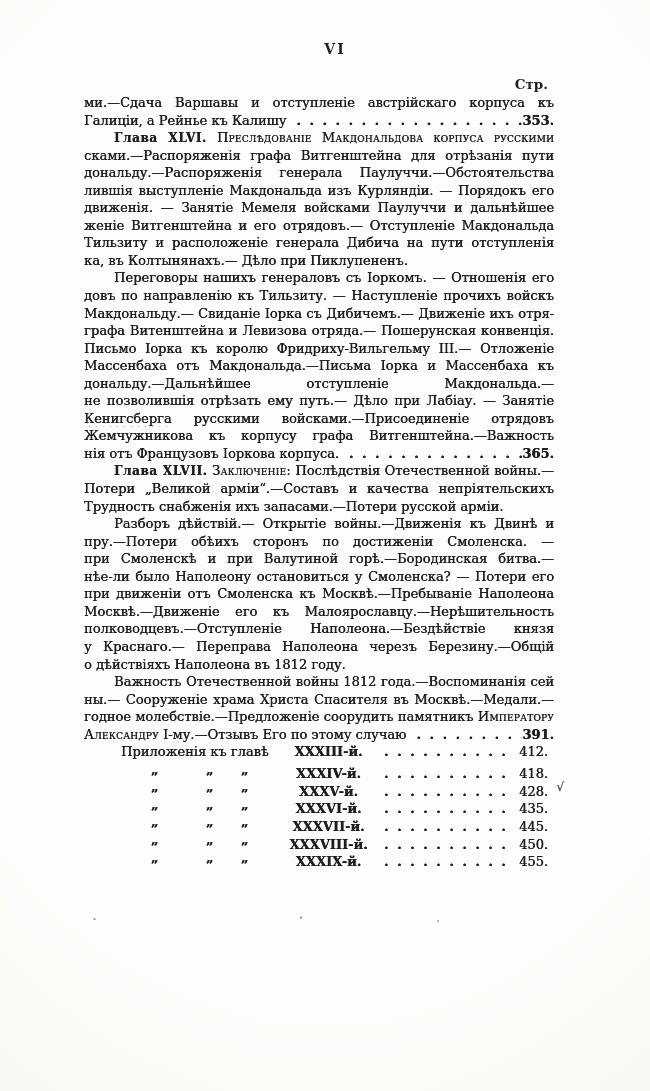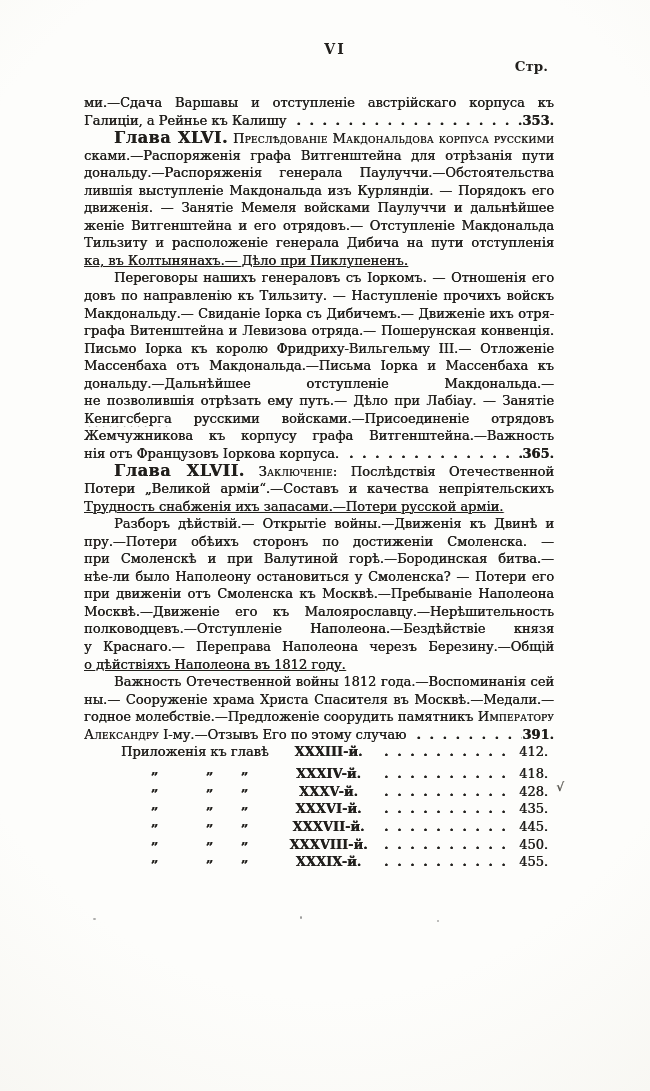--- a/index.html
+++ b/index.html
@@ -12,44 +12,44 @@
       radial-gradient(ellipse 120% 90% at 50% 42%, #fdfdfb 55%, #f6f5f0 85%, #eceae4 100%);
     overflow:hidden;
     color:var(--ink,#211f1c);
     font-family:"DejaVu Serif","Liberation Serif",serif;
   }
   #folio{
     position:absolute;left:100px;top:41px;width:470px;
     text-align:center;font-weight:bold;font-size:14px;letter-spacing:2px;
   }
   #strlbl{
-    position:absolute;left:84px;top:58px;width:470px;
+    position:absolute;left:84px;top:76px;width:470px;
     text-align:right;font-weight:bold;font-size:13.5px;padding-right:6px;box-sizing:border-box;
   }
   #text{
     position:absolute;left:84px;top:94px;width:470px;
     font-size:13px;line-height:17.55px;
     text-shadow:0.35px 0 0 currentColor;
   }
   .line{
     height:17.55px;overflow:hidden;
     text-align:justify;
   }
   .just{text-align-last:justify;}
-  .end{text-align-last:left;text-decoration:underline;}
+  .end{text-align-last:left;}
   .ind{text-indent:30px;}
   .leader{display:flex;align-items:baseline;text-align:left;}
   .leader .lt{white-space:nowrap;}
   .leader .dots{
     flex:1;overflow:hidden;white-space:nowrap;
     letter-spacing:8.5px;padding:0 2px 0 10px;
     font-weight:bold;
   }
   .leader .pg{white-space:nowrap;font-weight:bold;}
-  .b{font-weight:bold;font-size:16px;letter-spacing:0.6px;}
+  .b{font-weight:bold;font-size:12px;letter-spacing:0.6px;}
   .sc{font-variant:small-caps;letter-spacing:0.25px;}
   .u{
     text-decoration:underline;
     text-decoration-style:wavy;
     text-decoration-thickness:1px;
     text-underline-offset:3px;
     text-decoration-color:#3b3833;
   }
   .apphead{
     height:17.55px;text-align:center;

